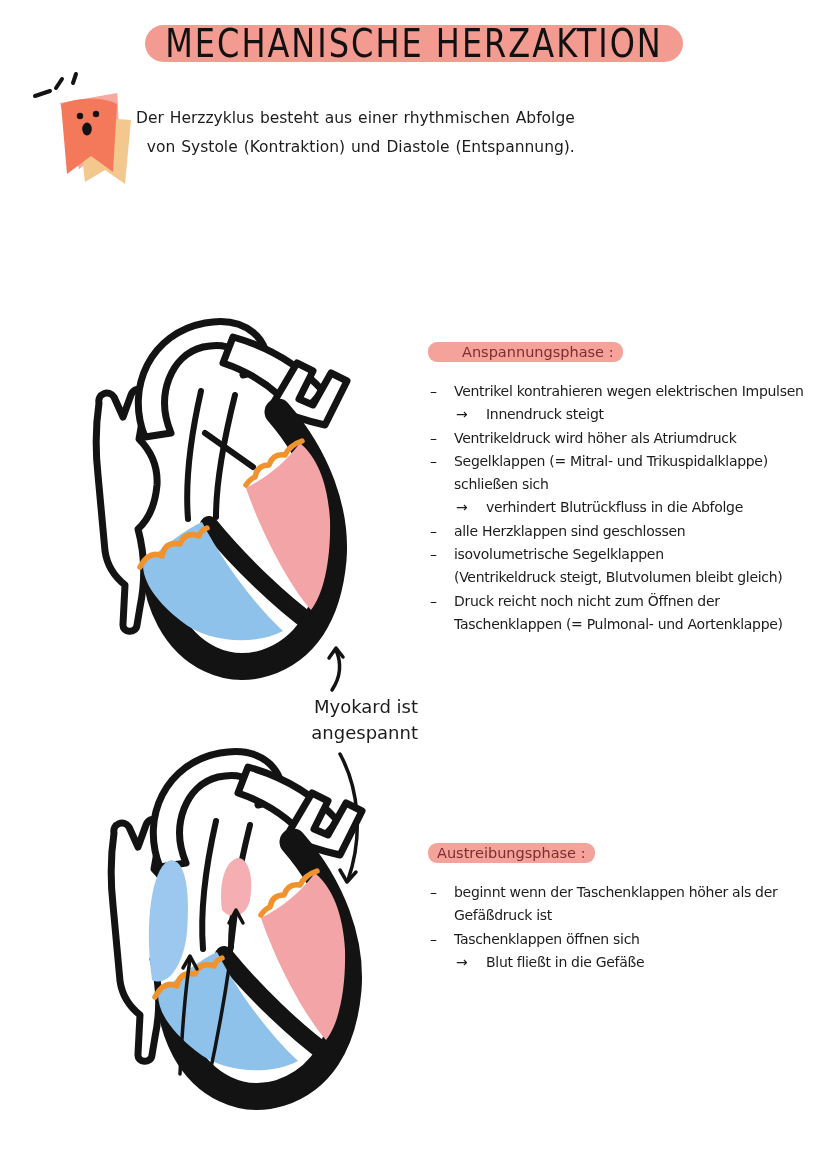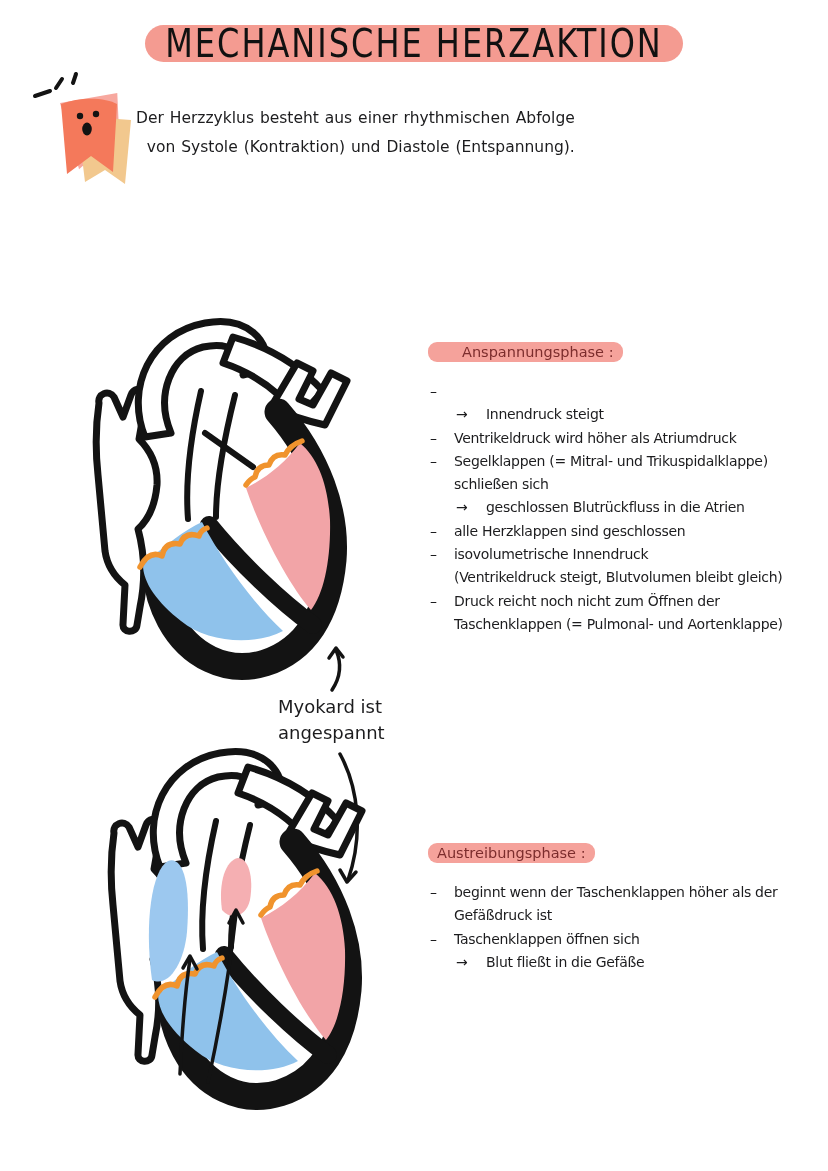--- a/index.html
+++ b/index.html
@@ -25,21 +25,21 @@
   .title-pill{left:145px;top:25px;width:538px;height:37px;border-radius:19px;}
   .title-pill > span{font-size:32px;letter-spacing:2px;transform:scaleY(1.22);}
   .systole-pill{left:87px;top:232px;width:192px;height:36px;border-radius:18px;}
   .systole-pill > span{font-size:29px;letter-spacing:2px;transform:scaleY(1.28);}
   .mascot{position:absolute;left:25px;top:70px;}
   .intro{position:absolute;left:136px;top:104px;font-size:15.5px;line-height:29px;word-spacing:1px;white-space:nowrap;text-align:right;}
   .heart-svg{position:absolute;}
   #heart1{left:85px;top:315px;}
   #heart2{left:30px;top:742px;}
   #myo-arrows{position:absolute;left:296px;top:642px;}
-  .hand-label{position:absolute;text-align:left;white-space:nowrap;}
+  .hand-label{position:absolute;text-align:right;white-space:nowrap;}
   .myokard{left:278px;top:694px;width:140px;font-size:18px;line-height:26px;}
   .taschen{left:28px;top:1066px;width:160px;font-size:17px;line-height:24px;}
   .phase-heading{
     position:absolute;background:var(--heading-hl);color:var(--heading-tx);
     font-size:14.5px;padding:2px 9px;border-radius:9px;white-space:nowrap;
   }
   #ansp-heading{left:428px;top:342px;padding-left:34px;}
   #austr-heading{left:428px;top:843px;}
   .note-list{position:absolute;width:398px;}
   #ansp-list{left:430px;top:383px;}
@@ -124,48 +124,49 @@
     <div>Myokard ist</div>
     <div>angespannt</div>
   </div>
 
   <div id="ansp-heading" class="phase-heading">
     <span>Anspannungsphase :</span>
   </div>
   <div id="ansp-list" class="note-list">
       <div class="row dash">
         <span class="mk">–</span>
+        <span class="tx">Ventrikel kontrahieren wegen elektrischen Impulsen</span>
       </div>
       <div class="row arrow">
         <span class="mk">→</span>
         <span class="tx">Innendruck steigt</span>
       </div>
       <div class="row dash">
         <span class="mk">–</span>
         <span class="tx">Ventrikeldruck wird höher als Atriumdruck</span>
       </div>
       <div class="row dash">
         <span class="mk">–</span>
         <span class="tx">Segelklappen (= Mitral- und Trikuspidalklappe)</span>
       </div>
       <div class="row cont">
         <span class="mk"></span>
         <span class="tx">schließen sich</span>
       </div>
       <div class="row arrow">
         <span class="mk">→</span>
-        <span class="tx">geschlossen Blutrückfluss in die Atrien</span>
+        <span class="tx">verhindert Blutrückfluss in die Abfolge</span>
       </div>
       <div class="row dash">
         <span class="mk">–</span>
         <span class="tx">alle Herzklappen sind geschlossen</span>
       </div>
       <div class="row dash">
         <span class="mk">–</span>
-        <span class="tx">isovolumetrische Innendruck</span>
+        <span class="tx">isovolumetrische Segelklappen</span>
       </div>
       <div class="row cont">
         <span class="mk"></span>
         <span class="tx">(Ventrikeldruck steigt, Blutvolumen bleibt gleich)</span>
       </div>
       <div class="row dash">
         <span class="mk">–</span>
         <span class="tx">Druck reicht noch nicht zum Öffnen der</span>
       </div>
       <div class="row cont">

